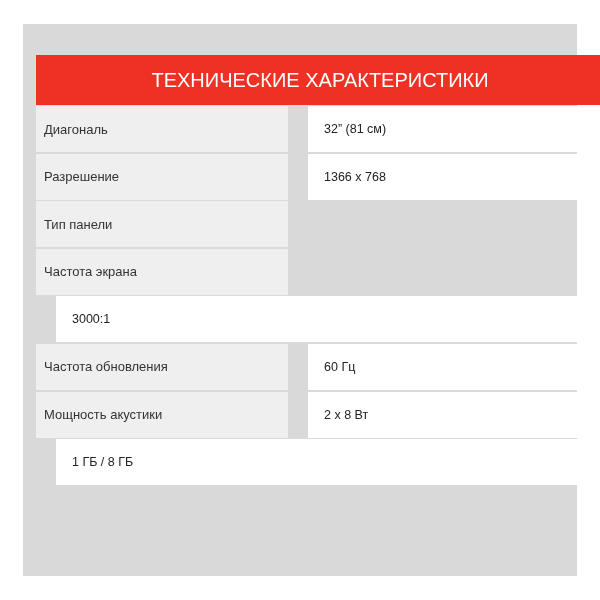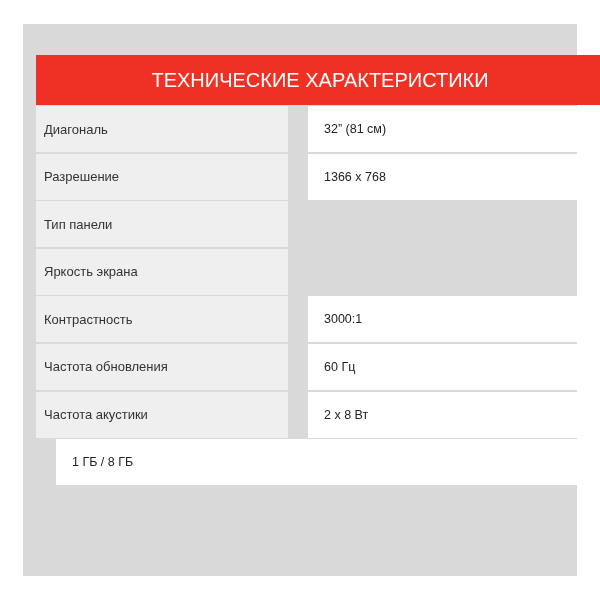--- a/index.html
+++ b/index.html
@@ -85,32 +85,31 @@
         <div class="cell-value">32” (81 см)</div>
       </div>
       <div class="row">
         <div class="cell-label">Разрешение</div>
         <div class="cell-value">1366 x 768</div>
       </div>
       <div class="row">
         <div class="cell-label">Тип панели</div>
       </div>
       <div class="row">
-        <div class="cell-label">Яркость экрана</div>
+        <div class="cell-label">Частота экрана</div>
       </div>
       <div class="row">
-        <div class="cell-label">Контрастность</div>
         <div class="cell-value">3000:1</div>
       </div>
       <div class="row">
         <div class="cell-label">Частота обновления</div>
         <div class="cell-value">60 Гц</div>
       </div>
       <div class="row">
-        <div class="cell-label">Частота акустики</div>
+        <div class="cell-label">Мощность акустики</div>
         <div class="cell-value">2 x 8 Вт</div>
       </div>
       <div class="row">
         <div class="cell-value">1 ГБ / 8 ГБ</div>
       </div>
     </div>
   </div>
 </div>
 
 </body></html>

